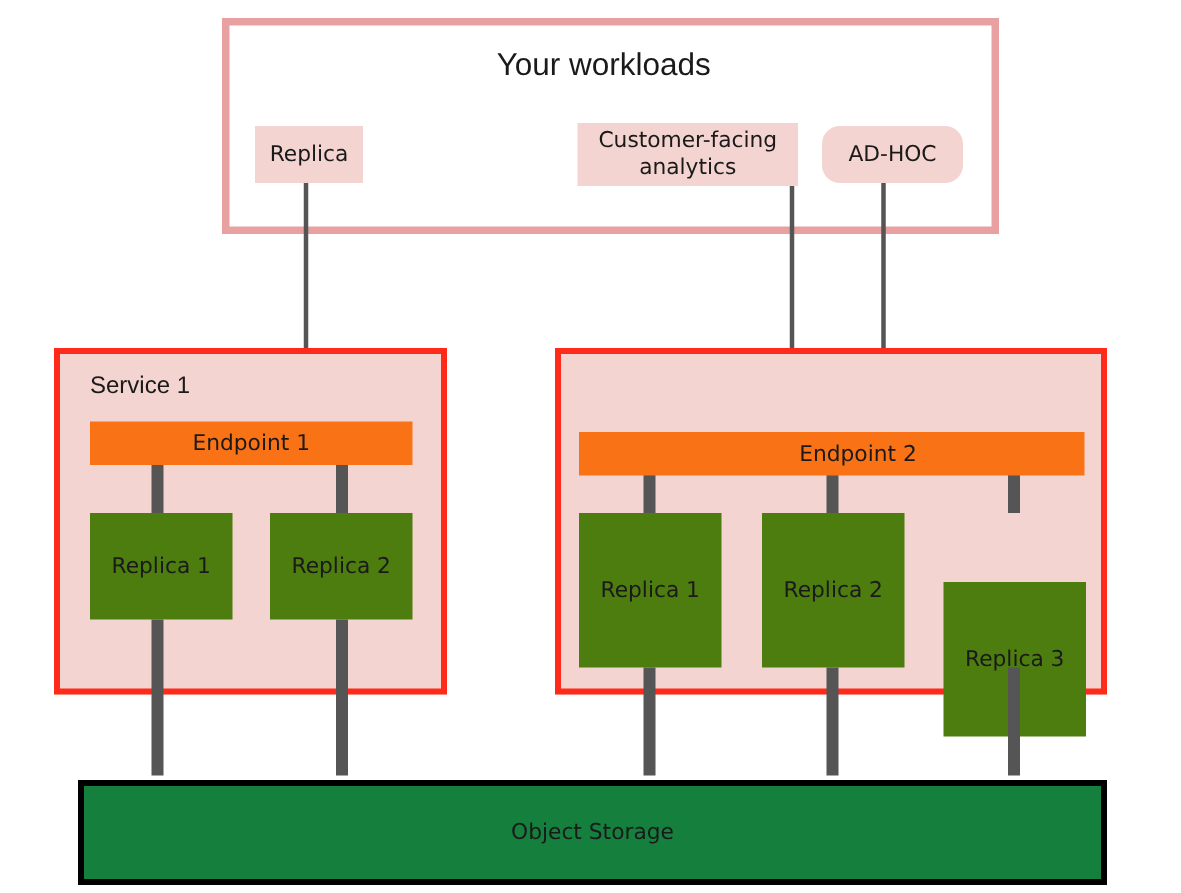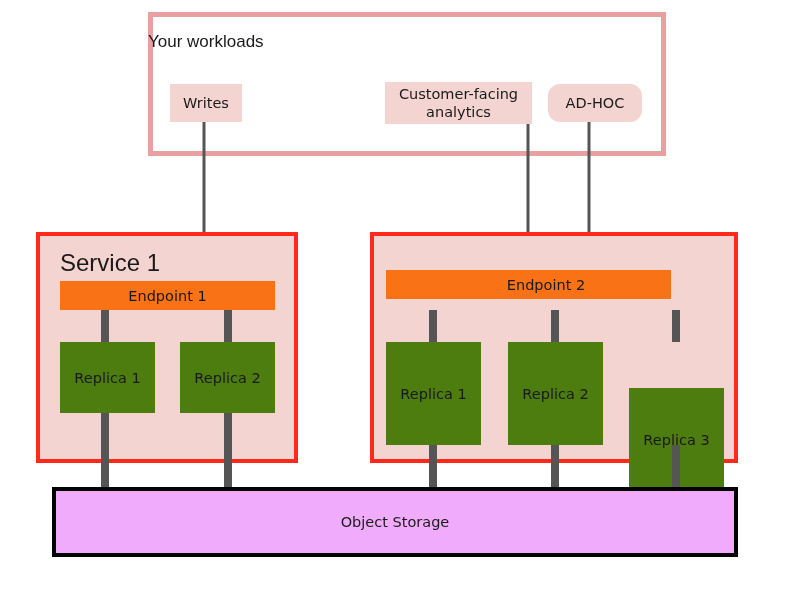--- a/index.html
+++ b/index.html
@@ -34,22 +34,23 @@
     top: 12px;
     width: 518px;
     height: 144px;
     border: 5px solid #e8a0a0;
     background: #ffffff;
   }
   #workloads-title {
     left: 148px;
     top: 32px;
     width: 509px;
+    text-align: center;
     font-family: "Liberation Sans", sans-serif;
-    font-size: 17px;
+    font-size: 21px;
     color: #1a1a1a;
   }
 
   
   .workload-chip {
     position: absolute;
     box-sizing: border-box;
     background: #f4d4d0;
     display: flex;
     align-items: center;
@@ -65,39 +66,39 @@
 
   
   .service-box {
     background: #f4d4d0;
     border: 4px solid #ff2a1a;
   }
   #service-1-box { left: 36px;  top: 232px; width: 262px; height: 231px; }
   #service-2-box { left: 370px; top: 232px; width: 368px; height: 231px; }
   .service-title {
     font-family: "Liberation Sans", sans-serif;
-    font-size: 24px;
+    font-size: 16px;
     color: #1a1a1a;
   }
   #service-1-title { left: 60px;  top: 249px; }
   #service-2-title { left: 385px; top: 249px; }
 
   
   .endpoint {
     position: absolute;
     box-sizing: border-box;
     background: #f97316;
     display: flex;
     align-items: center;
     justify-content: center;
     font-size: 14.5px;
     color: #1a1a1a;
   }
   #endpoint-1 { left: 60px;  top: 281px; width: 215px; height: 29px; }
-  #endpoint-2 { left: 386px; top: 270px; width: 285px; height: 29px; padding-left: 35px; }
+  #endpoint-2 { left: 386px; top: 288px; width: 337px; height: 29px; padding-left: 35px; }
 
   
   .replica {
     position: absolute;
     box-sizing: border-box;
     background: #4d7c0f;
     display: flex;
     align-items: center;
     justify-content: center;
     font-size: 14.5px;
@@ -105,25 +106,25 @@
   }
   #s1-replica-1 { left: 60px;  top: 342px; width: 95px;  height: 71px; }
   #s1-replica-2 { left: 180px; top: 342px; width: 95px;  height: 71px; }
   #s2-replica-1 { left: 386px; top: 342px; width: 95px;  height: 103px; }
   #s2-replica-2 { left: 508px; top: 342px; width: 95px;  height: 103px; }
   #s2-replica-3 { left: 629px; top: 342px; width: 95px;  height: 103px; margin-top: 46px; }
 
   
   #object-storage-box {
     left: 52px;
-    top: 487px;
+    top: 520px;
     width: 686px;
     height: 70px;
     border: 4px solid #000000;
-    background: #f0abfc;
+    background: #15803d;
     display: flex;
     align-items: center;
     justify-content: center;
     font-size: 14.5px;
     color: #1a1a1a;
   }
 
   
   .connector {
     position: absolute;
@@ -138,21 +139,21 @@
   }
 </style>
 </head>
 <body>
 
 <div id="canvas">
 
   <div class="box" id="workloads-box"></div>
   <div class="label" id="workloads-title">Your workloads</div>
 
-  <div class="workload-chip" id="chip-writes">Writes</div>
+  <div class="workload-chip" id="chip-writes">Replica</div>
   <div class="workload-chip" id="chip-analytics">Customer-facing
 analytics</div>
   <div class="workload-chip" id="chip-adhoc">AD-HOC</div>
 
   <svg class="arrow-svg" style="left:0;top:0;width:787px;height:595px;">
     <defs>
       <marker id="arrowhead" markerWidth="8" markerHeight="8" refX="2.2" refY="4" orient="auto" markerUnits="strokeWidth">
         <path d="M0,0.6 L0,7.4 L5.2,4 z" fill="#555555"></path>
       </marker>
     </defs>

